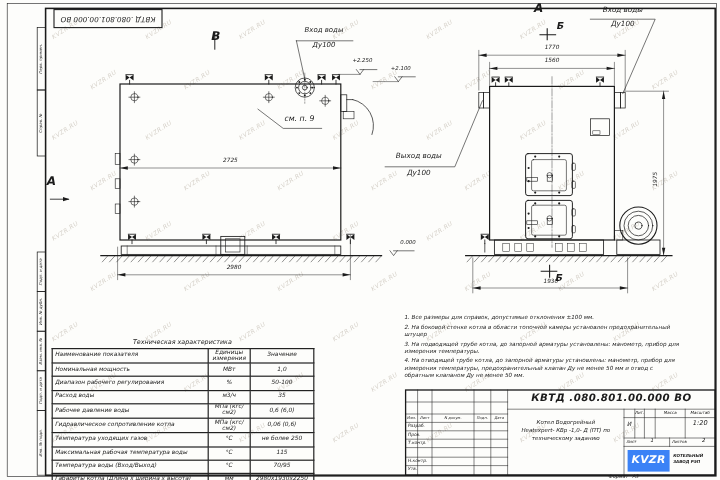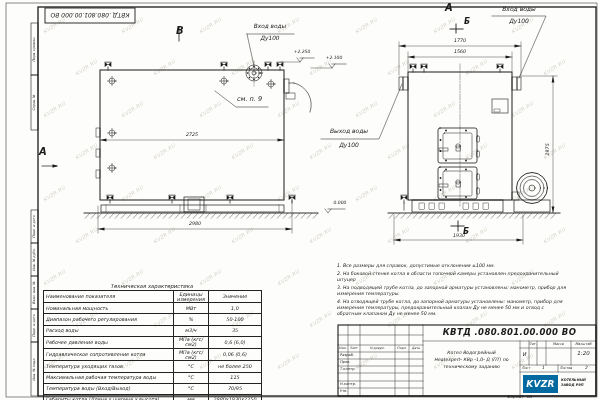--- a/index.html
+++ b/index.html
@@ -20,21 +20,21 @@
   .tech-title{position:absolute;left:43px;top:283px;width:218px;text-align:center;
       font-size:5.3px;font-style:italic}
   table.tech{position:absolute;left:43px;top:290px;width:218px;border-collapse:collapse;
       font-size:4.9px;font-style:italic;table-layout:fixed}
   .tech td,.tech th{border:0.7px solid #222;padding:0.5px 2px;font-weight:normal;
       line-height:1.05;height:9.2px;overflow:hidden}
   .tech th{text-align:center}
   .tech .units-h{white-space:pre-line}
   .tech td.u,.tech td.v{text-align:center}
   .tb-txt{position:absolute;font-style:italic;color:#1b1b1b;line-height:1;white-space:nowrap}
-  .logo-box{position:absolute;left:523px;top:374.5px;width:35px;height:18px;background:#0369a1;
+  .logo-box{position:absolute;left:523px;top:374.5px;width:35px;height:18px;background:#3b82f6;
       color:#fff;display:flex;align-items:center;justify-content:center;
       font-weight:bold;font-style:italic;font-size:9px;letter-spacing:.3px}
   .rot90{transform:rotate(-90deg)}
 </style>
 </head>
 <body>
 
 <div class="sheet">
 
   <div>

